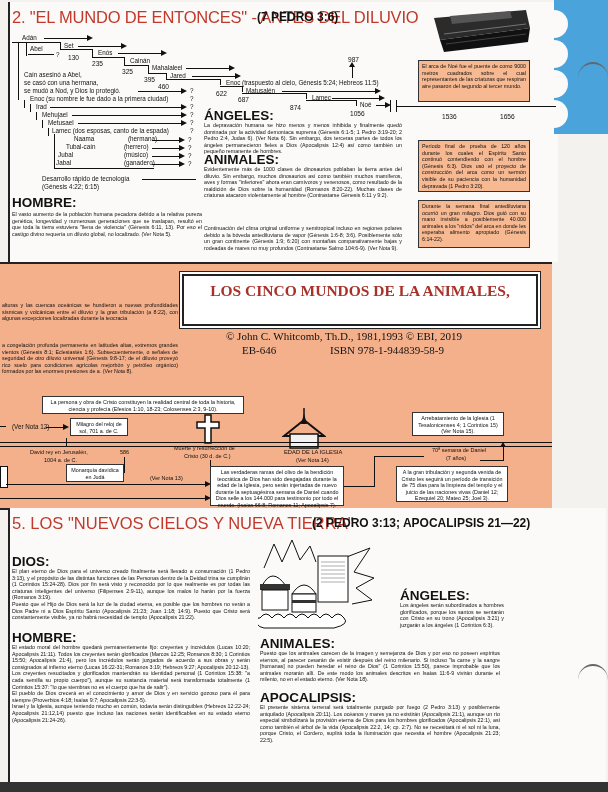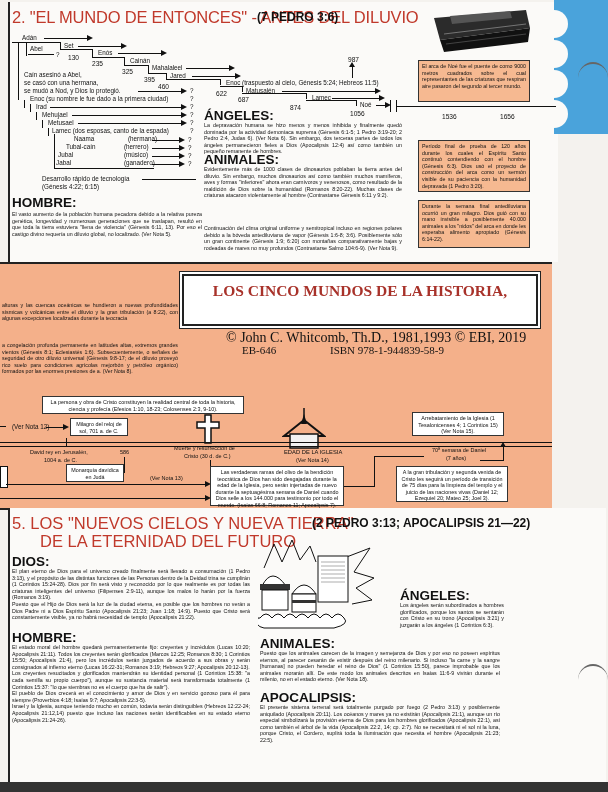--- a/index.html
+++ b/index.html
@@ -177,23 +177,23 @@
   <div class="box" style="left:418px;top:140px;width:112px;height:52px">Período final de prueba de 120 años durante los cuales el Espíritu Santo continuó contendiendo con el hombre (Génesis 6:3). Dios usó el proyecto de construcción del arca como un sermón visible de su paciencia con la humanidad depravada (1 Pedro 3:20).</div>
   <div class="box" style="left:418px;top:200px;width:112px;height:48px">Durante la semana final antediluviana ocurrió un gran milagro. Dios guió con su mano invisible a posiblemente 40.000 animales a los "nidos" del arca en donde les esperaba alimento apropiado (Génesis 6:14-22).</div>
 
   <div class="mid"></div>
   <div class="mid-strip"></div>
 
   <div class="p" style="left:2px;top:302px;width:176px;font-size:5.3px">alturas y las cuencas oceánicas se hundieron a nuevas profundidades sísmicas y volcánicas entre el diluvio y la gran tribulación (a 8:22), con algunas excepciones localizadas durante la teocracia</div>
   <div class="p" style="left:2px;top:342px;width:176px;font-size:5.3px">a congelación profunda permanente en latitudes altas, extremos grandes vientos (Génesis 8:1; Eclesiastés 1:6). Subsecuentemente, o señales de seguridad de otro diluvio universal (Génesis 9:8-17; de el diluvio proveyó rico suelo para condiciones agrícolas mejorbón y petróleo orgánico) formados por las enormes presiones de a. (Ver Nota 8).</div>
 
   <div class="title-box">
-    <div class="main-title" style="top:6px">LOS CINCO MUNDOS DE LA HISTORIA,</div>
+    <div class="main-title" style="top:6px">LOS CINCO MUNDOS DE LA ANIMALES,</div>
   </div>
-  <div class="abs serif" style="left:226px;top:330px;font-size:14px;white-space:nowrap">© John C. Whitcomb, Th.D., 1981,1993 © EBI, 2019</div>
+  <div class="abs serif" style="left:226px;top:330px;font-size:11px;white-space:nowrap">© John C. Whitcomb, Th.D., 1981,1993 © EBI, 2019</div>
   <div class="abs serif" style="left:242px;top:344px;font-size:11px">EB-646</div>
   <div class="abs serif" style="left:330px;top:344px;font-size:11px;white-space:nowrap">ISBN 978-1-944839-58-9</div>
 
   <div class="wbox" style="left:42px;top:396px;width:202px;height:18px">La persona y obra de Cristo constituyen la realidad central de toda la historia, ciencia y profecía (Efesios 1:10, 18-23; Colosenses 2:3, 9-10).</div>
 
   <svg class="abs" style="left:196px;top:414px" width="24" height="30" viewBox="0 0 24 30">
     <path d="M9 1h6v7h8v6h-8v15H9V14H1V8h8z" fill="#fff" stroke="#111" stroke-width="1.5"></path>
   </svg>
 
   <svg class="abs" style="left:282px;top:408px" width="44" height="42" viewBox="0 0 44 42">
@@ -237,21 +237,20 @@
   <div class="t" style="left:432px;top:448px;font-size:5.5px">70ª semana de Daniel</div>
   <div class="t" style="left:446px;top:456px;font-size:5.5px">(7 años)</div>
   <div class="line" style="left:480px;top:460px;width:24px;height:1px"></div>
   <div class="line" style="left:503px;top:446px;width:1px;height:15px"></div>
   <div class="abs" style="left:500px;top:442px;border-bottom:5px solid #111;border-left:3px solid transparent;border-right:3px solid transparent;"></div>
   <div class="wbox" style="left:396px;top:466px;width:112px;height:36px">A la gran tribulación y segunda venida de Cristo les seguirá un período de transición de 75 días para la limpieza del templo y el juicio de las naciones vivas (Daniel 12; Ezequiel 20; Mateo 25; Joel 3).</div>
 
   <div class="panel-bot"></div>
   <div class="hole" style="top:664px"></div>
   <div class="title5" style="left:12px;top:514px">5. LOS "NUEVOS CIELOS Y NUEVA TIERRA"</div>
-  <div class="title5" style="left:40px;top:532px">DE LA ETERNIDAD DEL FUTURO</div>
   <div class="ref2" style="left:312px;top:516px">(2 PEDRO 3:13; APOCALIPSIS 21—22)</div>
 
   <div class="h" style="left:12px;top:554px">DIOS:</div>
   <div class="p" style="left:12px;top:568px;width:238px">
     <div>El plan eterno de Dios para el universo creado finalmente será llevado a consumación (1 Pedro 3:13), y el propósito de las distintas funciones de las Personas dentro de la Deidad trina se cumplirán (1 Corintios 15:24-28). Dios por fin será visto y reconocido por lo que realmente es por todas las criaturas inteligentes del universo (Filipenses 2:9-11), aunque los malos lo harán por la fuerza (Romanos 3:19).</div>
     <div>Puesto que el Hijo de Dios será la luz de la ciudad eterna, es posible que los hombres no verán a Dios Padre ni a Dios Espíritu Santo (Apocalipsis 21:23; Juan 1:18; 14:9). Puesto que Cristo será constantemente visible, ya no habrá necesidad de templo (Apocalipsis 21:22).</div>
   </div>
   <div class="h" style="left:12px;top:630px">HOMBRE:</div>
   <div class="p" style="left:12px;top:644px;width:238px">
     <div>El estado moral del hombre quedará permanentemente fijo: creyentes y incrédulos (Lucas 10:20; Apocalipsis 21:11). Todos los creyentes serán glorificados (Marcos 12:25; Romanos 8:30; 1 Corintios 15:50; Apocalipsis 21:4), pero los incrédulos serán juzgados de acuerdo a sus obras y serán consignados al infierno eterno (Lucas 16:22-31; Romanos 3:19; Hebreos 9:27; Apocalipsis 20:12-13).</div>

